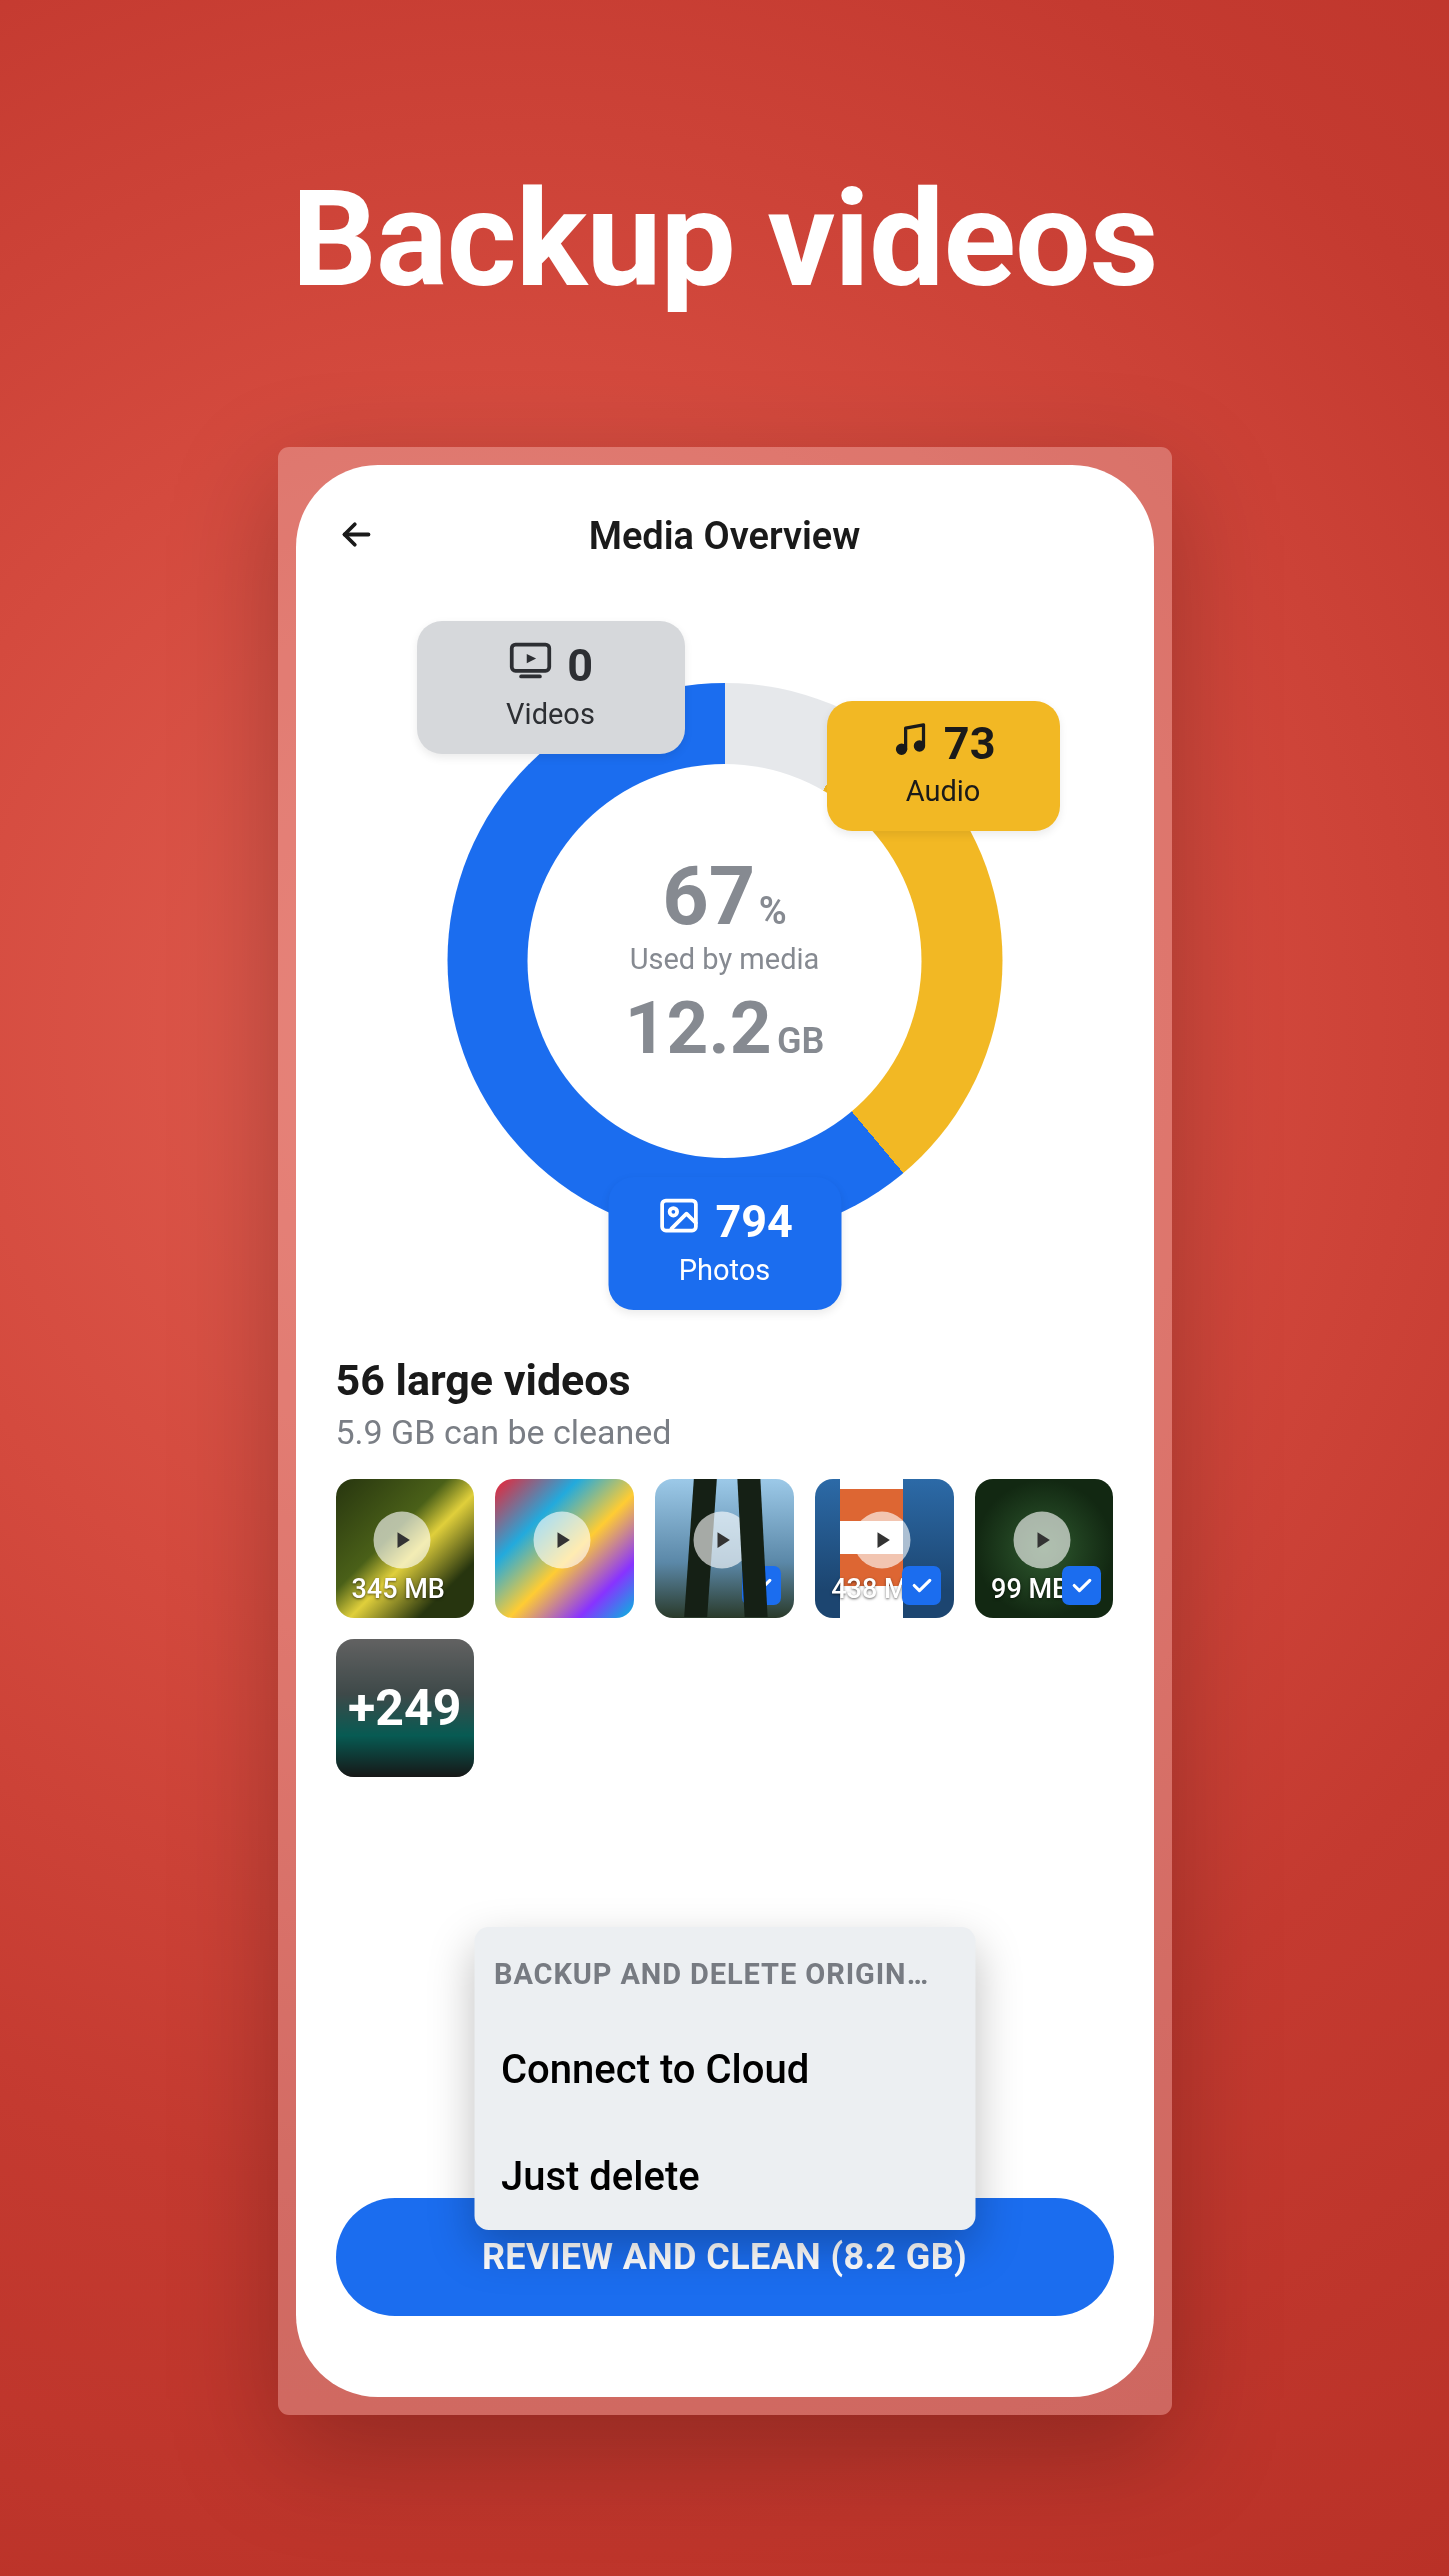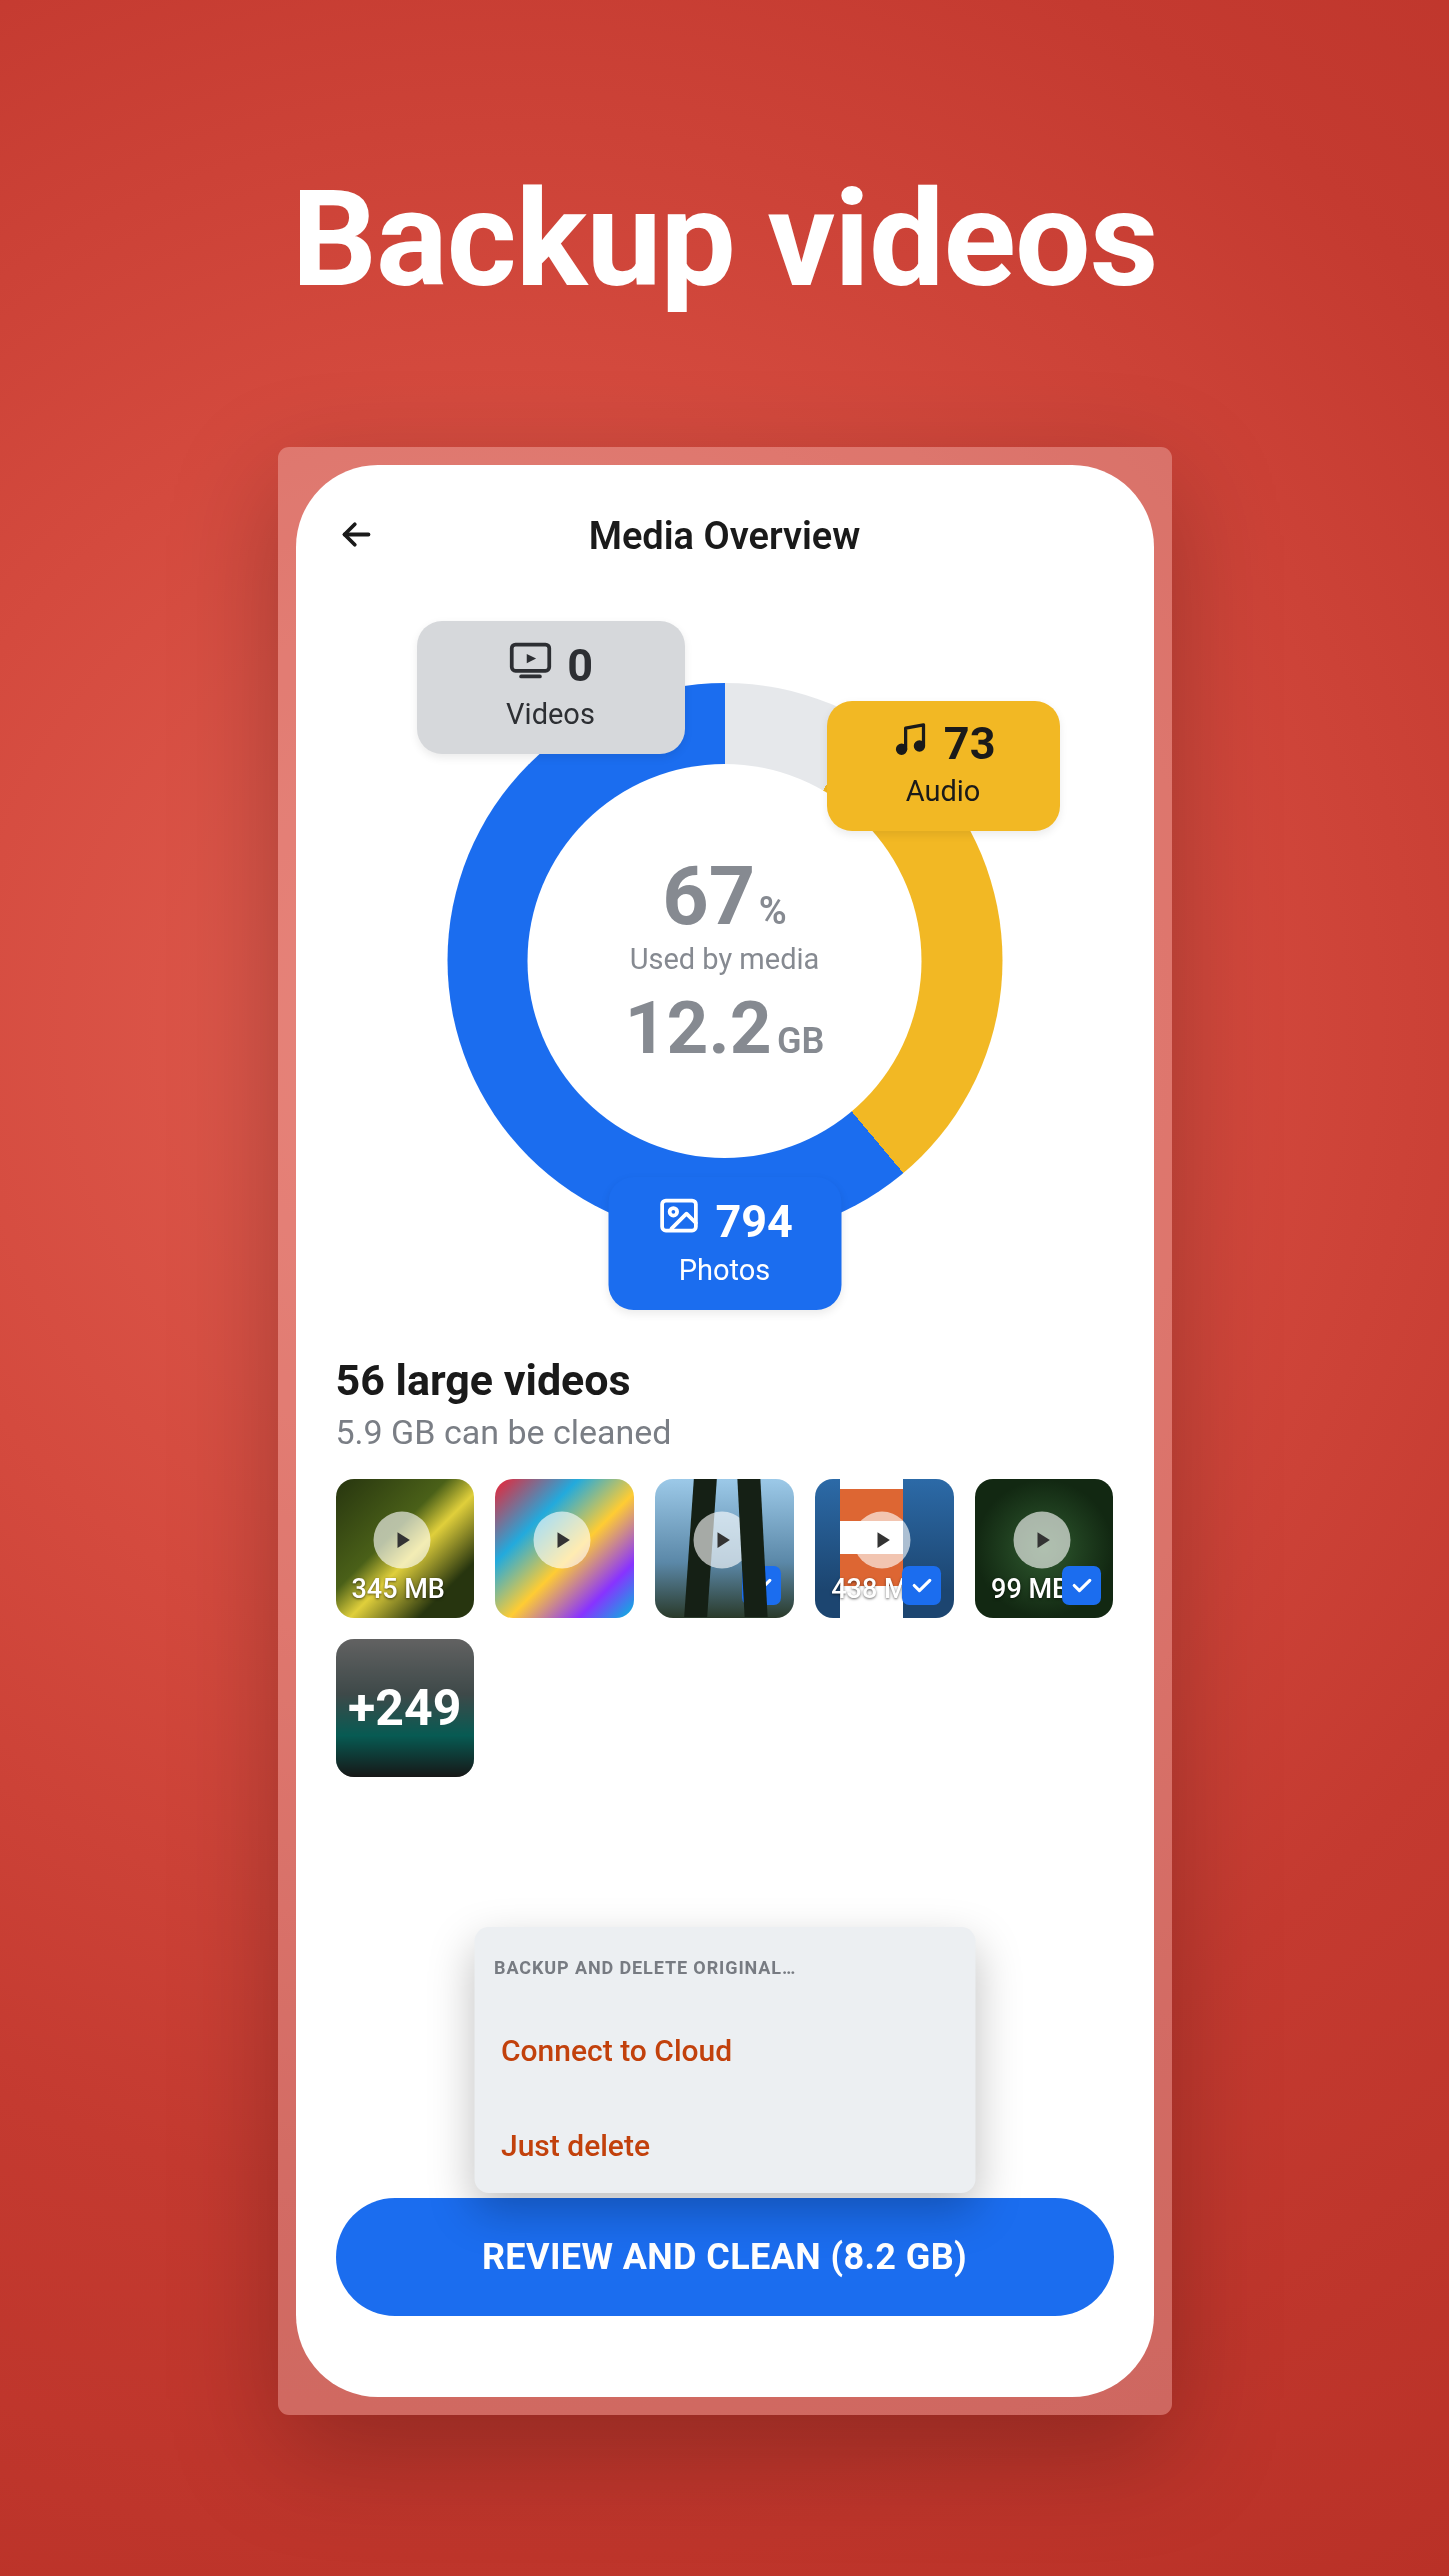--- a/index.html
+++ b/index.html
@@ -246,31 +246,31 @@
     transform: translateX(-50%);
     width: 501px;
     background: #eceff2;
     border-radius: 14.3px;
     box-shadow: 0 18px 45px rgba(0,0,0,0.25);
     z-index: 50;
   }
   .popup-title {
     padding: 30px 27px 25px 20px;
     color: #777b82;
-    font-size: 18px;
+    font-size: 29px;
     font-weight: 700;
     letter-spacing: 0.9px;
     white-space: nowrap;
     overflow: hidden;
     text-overflow: ellipsis;
   }
   .popup-item {
     padding: 30px 27px;
-    color: #c2410c;
-    font-size: 30px;
+    color: #000000;
+    font-size: 40px;
     font-weight: 500;
   }
 
   
   .cta {
     position: absolute;
     left: 40px; right: 40px;
     bottom: 81px;
     background: #1b6def;
     color: #fff;

